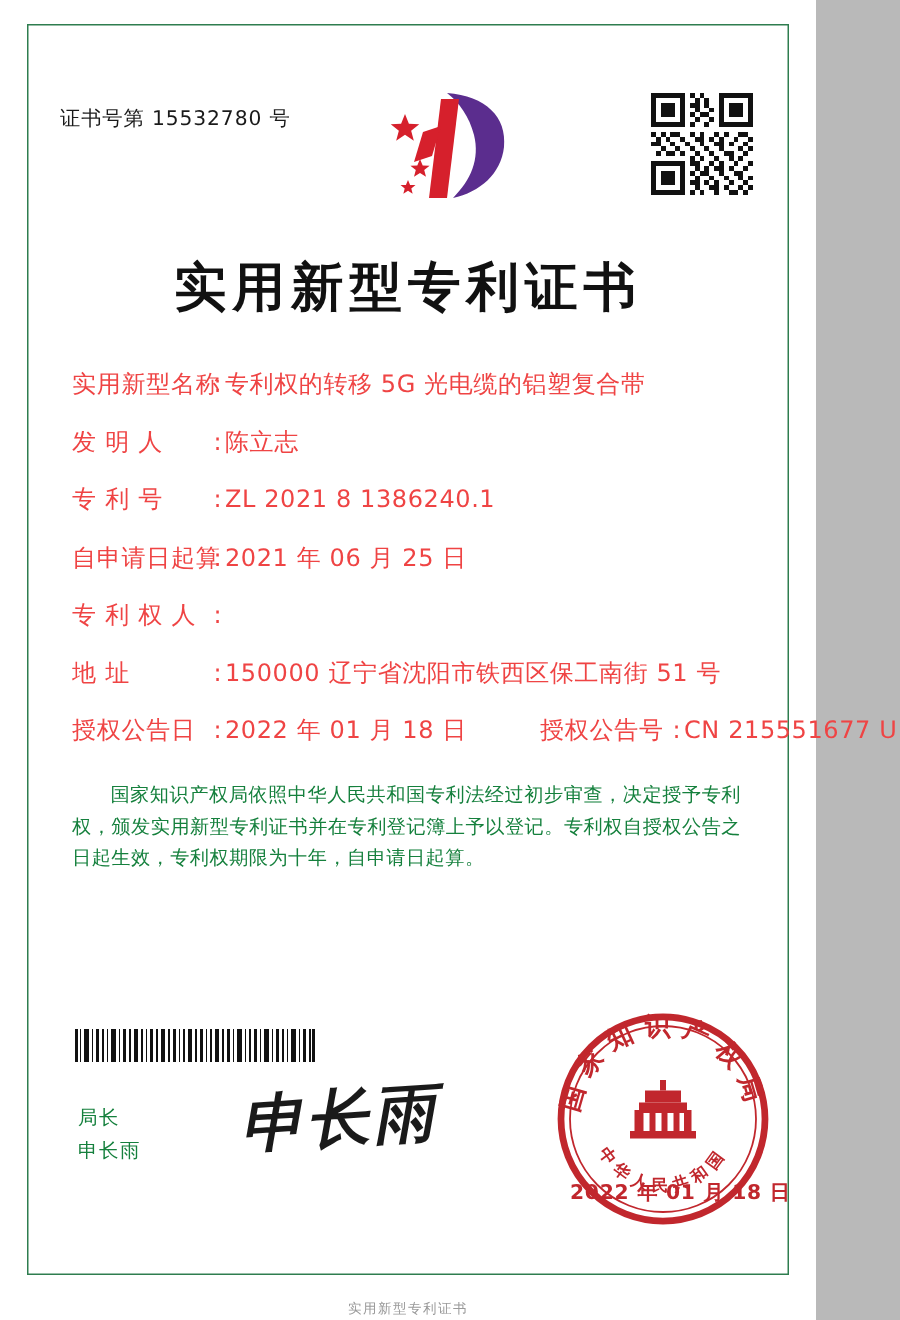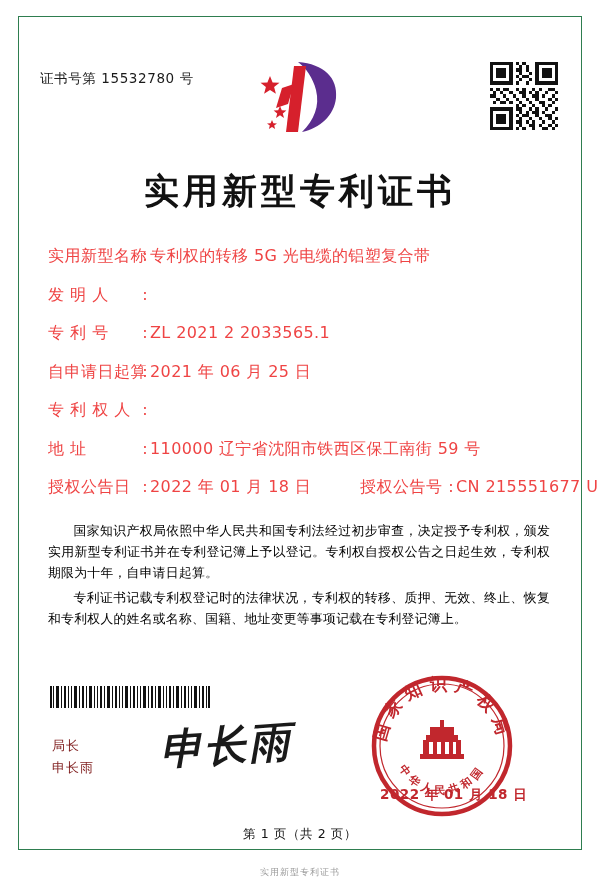--- a/index.html
+++ b/index.html
@@ -8,21 +8,21 @@
     background: #b9b9b9;
   }
   body {
     width: 600px;
     height: 880px;
     overflow: hidden;
     font-family: "DejaVu Sans", "Liberation Sans", sans-serif;
   }
   .page {
     position: relative;
-    width: 600px;
+    width: 544px;
     height: 880px;
     background: #ffffff;
     box-sizing: border-box;
   }
   .border-frame {
     position: absolute;
     left: 18px;
     top: 16px;
     right: 18px;
     bottom: 30px;
@@ -112,21 +112,21 @@
   }
 
   
   .paragraphs {
     position: absolute;
     left: 48px;
     right: 50px;
     top: 520px;
     font-size: 12.8px;
     line-height: 21px;
-    color: #000000;
+    color: #15803d;
     text-align: justify;
   }
   .paragraphs p {
     margin: 0 0 4px 0;
     text-indent: 2em;
     letter-spacing: 0.3px;
   }
 
   
   .barcode {
@@ -137,21 +137,21 @@
     height: 22px;
   }
 
   
   .sig-block {
     position: absolute;
     left: 52px;
     top: 735px;
     font-size: 13px;
     line-height: 22px;
-    color: #7f1d1d;
+    color: #15803d;
     letter-spacing: 1px;
   }
   .signature-script {
     position: absolute;
     left: 160px;
     top: 718px;
     font-size: 42px;
     font-family: "DejaVu Serif", "Liberation Serif", serif;
     font-style: italic;
     font-weight: bold;
@@ -340,59 +340,59 @@
 
     <div class="field-row">
       <span class="field-label">实用新型名称</span>
       <span class="field-sep">:</span>
       <span class="field-value">专利权的转移 5G 光电缆的铝塑复合带</span>
     </div>
 
     <div class="field-row">
       <span class="field-label spread">发 明 人</span>
       <span class="field-sep">:</span>
+      <span class="field-value">陈立志</span>
     </div>
 
     <div class="field-row">
       <span class="field-label spread">专 利 号</span>
       <span class="field-sep">:</span>
-      <span class="field-value">ZL 2021 2 2033565.1</span>
+      <span class="field-value">ZL 2021 8 1386240.1</span>
     </div>
 
     <div class="field-row">
       <span class="field-label">自申请日起算</span>
       <span class="field-sep">:</span>
       <span class="field-value">2021 年 06 月 25 日</span>
     </div>
 
     <div class="field-row">
       <span class="field-label spread">专 利 权 人</span>
       <span class="field-sep">:</span>
     </div>
 
     <div class="field-row">
       <span class="field-label spread">地        址</span>
       <span class="field-sep">:</span>
-      <span class="field-value">110000  辽宁省沈阳市铁西区保工南街 59 号</span>
+      <span class="field-value">150000  辽宁省沈阳市铁西区保工南街 51 号</span>
     </div>
 
     <div class="field-row two-col">
       <span class="field-label">授权公告日</span>
       <span class="field-sep">:</span>
       <span class="field-value">2022 年 01 月 18 日</span>
       <span class="second-label">授权公告号</span>
       <span class="field-sep">:</span>
       <span class="field-value">CN 215551677 U</span>
     </div>
 
   </div>
 
   <div class="paragraphs">
     <p>国家知识产权局依照中华人民共和国专利法经过初步审查，决定授予专利权，颁发实用新型专利证书并在专利登记簿上予以登记。专利权自授权公告之日起生效，专利权期限为十年，自申请日起算。</p>
-    <p>专利证书记载专利权登记时的法律状况，专利权的转移、质押、无效、终止、恢复和专利权人的姓名或名称、国籍、地址变更等事项记载在专利登记簿上。</p>
   </div>
 
   <div class="barcode">
     <svg viewBox="0 0 160 22" width="160" height="22" shape-rendering="crispEdges">
       <rect width="160" height="22" fill="#fff"></rect>
       <g fill="#111">
         <rect x="0" y="0" width="2" height="22"></rect>
           <rect x="3" y="0" width="1" height="22"></rect>
         <rect x="6" y="0" width="3" height="22"></rect>
           <rect x="11" y="0" width="1" height="22"></rect>
@@ -473,17 +473,16 @@
           <rect x="-5" y="-4" width="4" height="12"></rect>
           <rect x="3" y="-4" width="4" height="12"></rect>
           <rect x="11" y="-4" width="3" height="12"></rect>
         </g>
       </g>
     </svg>
   </div>
 
   <div class="seal-date">2022 年 01 月 18 日</div>
 
-  <div class="page-footer">第 1 页（共 2 页）</div>
 
   <div class="outside-note">实用新型专利证书</div>
 
 </div>
 
 </body></html>

